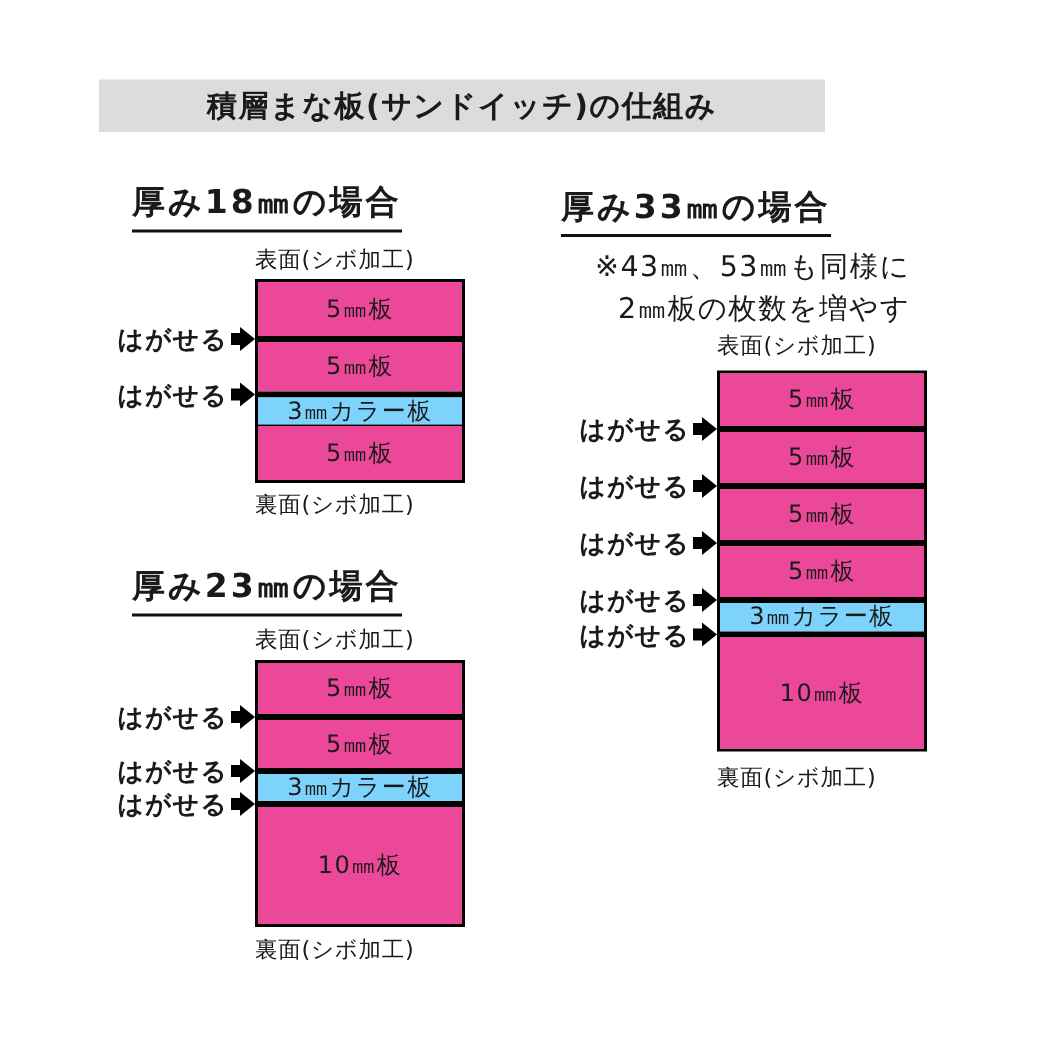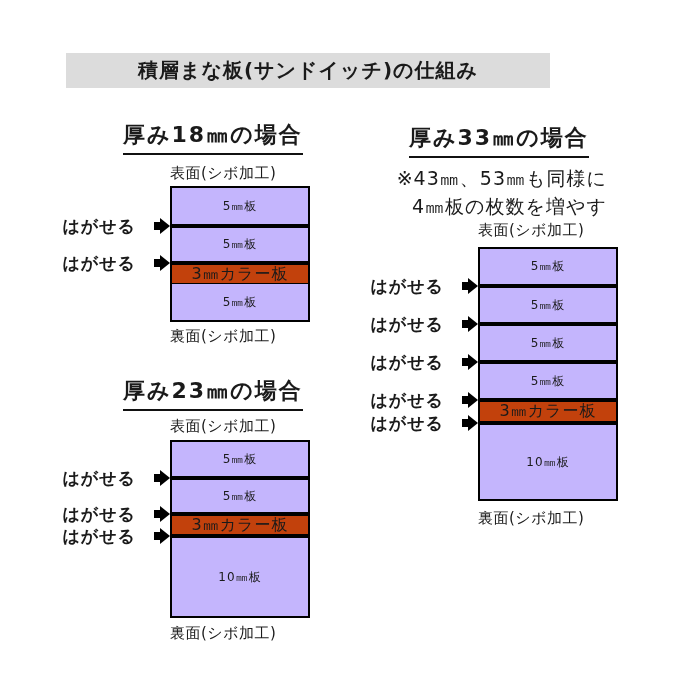--- a/index.html
+++ b/index.html
@@ -16,47 +16,45 @@
     background:#dcdcdc;
     display:flex; align-items:center; justify-content:center;
     font-size:20px; font-weight:bold; letter-spacing:1px;
   }
   .section-heading {
     position:absolute;
     font-size:22px; font-weight:bold; letter-spacing:2px;
     border-bottom:2px solid #111;
     padding-bottom:3px;
     white-space:nowrap;
-    margin-left:35px;
   }
   .surface-label {
     position:absolute; width:140px;
     font-size:15px; letter-spacing:0.5px;
     white-space:nowrap;
   }
   .stack-box {
     position:absolute; width:140px;
     border:2px solid #000;
     background:#fff;
     display:flex; flex-direction:column;
   }
   .layer {
     display:flex; align-items:center; justify-content:center;
-    font-size:12px; letter-spacing:1px;
-    background:#c4b5fd;
-  }
-  .layer.color-layer { background:#c2410c; font-size:16px; }
+    font-size:16px; letter-spacing:1px;
+    background:#ec4899;
+  }
+  .layer.color-layer { background:#7dd3fc; font-size:16px; }
   .divider-thick { height:4px; background:#000; flex:none; }
   .divider-thin  { height:1px; background:#000; flex:none; }
   .peel-row {
     position:absolute; height:20px;
     display:flex; align-items:center;
     font-size:17px; font-weight:bold; letter-spacing:1px;
     white-space:nowrap;
-    gap:16px;
   }
   .peel-arrow { display:flex; align-items:center; margin-left:2px; }
   .peel-arrow .stem { width:6px; height:8px; background:#000; }
   .peel-arrow .head {
     width:0; height:0;
     border-top:8px solid transparent;
     border-bottom:8px solid transparent;
     border-left:10px solid #000;
   }
   .note {
@@ -142,21 +140,21 @@
   </div>
 
   <div class="surface-label" style="left:170px; top:624px;">裏面(シボ加工)</div>
 </div>
 
 <div>
   <div class="section-heading" style="left:374px; top:123px;">厚み33㎜の場合</div>
 
   <div class="note" style="left:393px; top:164px;text-align:right;">
     <div class="note-line1">※43㎜、53㎜も同様に</div>
-    <div class="note-line2">4㎜板の枚数を増やす</div>
+    <div class="note-line2">2㎜板の枚数を増やす</div>
   </div>
 
   <div class="surface-label" style="left:478px; top:221px;">表面(シボ加工)</div>
 
   <div class="stack-box" style="left:478px; top:247px; height:254px;">
     <div class="layer" style="height:35px;">5㎜板</div>
     <div class="divider-thick"></div>
     <div class="layer" style="height:34px;">5㎜板</div>
     <div class="divider-thick"></div>
     <div class="layer" style="height:34px;">5㎜板</div>

